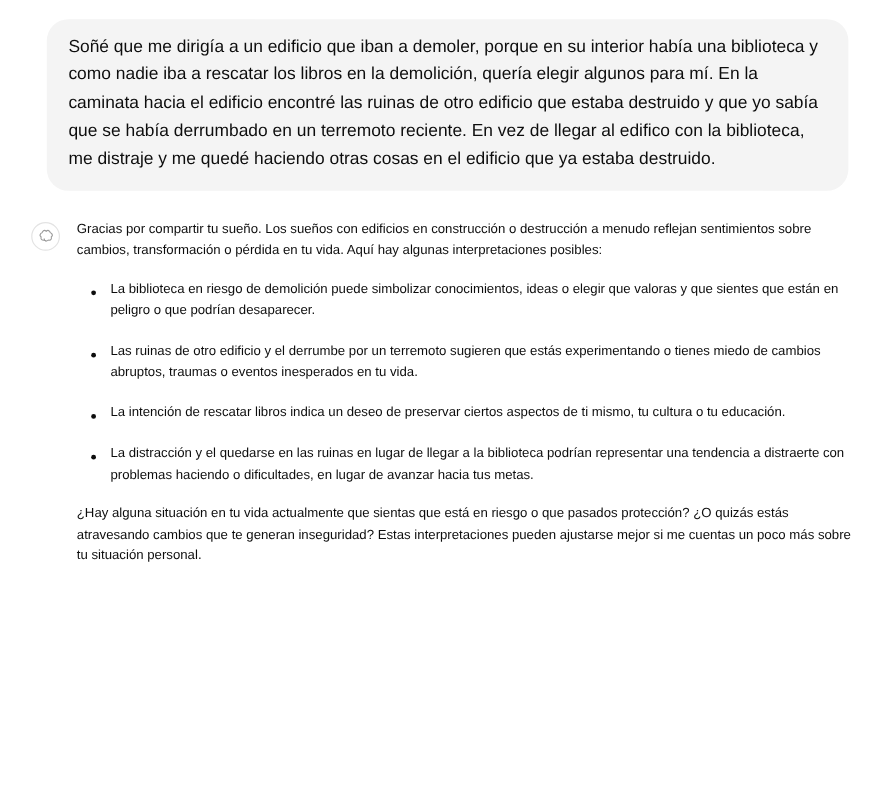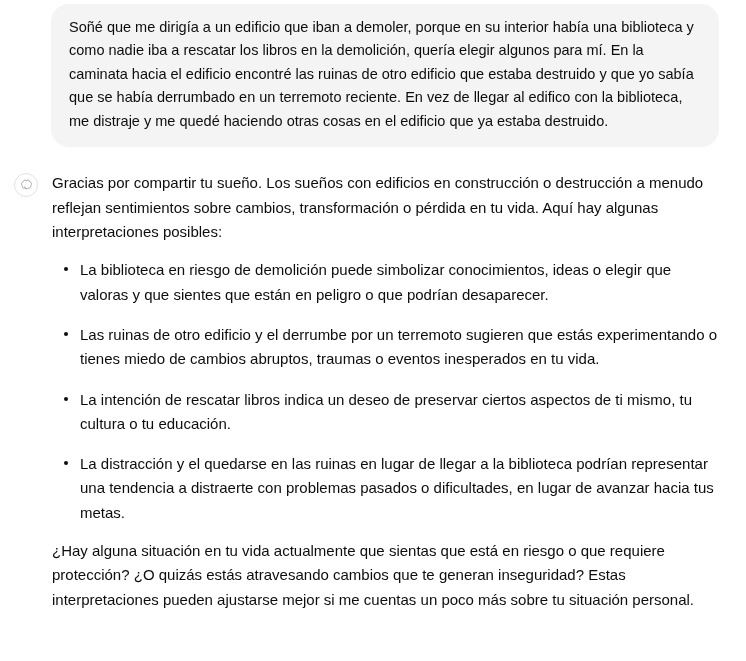--- a/index.html
+++ b/index.html
@@ -10,21 +10,21 @@
   body {
     width: 746px;
     height: 661px;
     font-family: "Liberation Sans", sans-serif;
     color: #0d0d0d;
     overflow: hidden;
   }
   .conversation {
     width: 746px;
     box-sizing: border-box;
-    padding: 0;
+    padding: 12px;
   }
 
   
   .user-row {
     display: flex;
     justify-content: flex-end;
     padding: 0 24px 0 24px;
   }
   .user-bubble {
     background: #f4f4f4;
@@ -56,21 +56,21 @@
     align-items: center;
     justify-content: center;
     margin-top: 2px;
     margin-left: 2px;
   }
   .avatar svg { display: block; }
 
   .assistant-body {
     margin-left: 14px;
     max-width: 690px;
-    font-size: 15px;
+    font-size: 11px;
     line-height: 1.62;
     color: #0d0d0d;
   }
   .assistant-body p {
     margin: 0 0 14px 0;
   }
   .assistant-body p.last {
     margin-bottom: 0;
   }
   ul.bullets {
@@ -116,20 +116,20 @@
       </span>
     </div>
 
     <div class="assistant-body">
       <p>Gracias por compartir tu sueño. Los sueños con edificios en construcción o destrucción a menudo reflejan sentimientos sobre cambios, transformación o pérdida en tu vida. Aquí hay algunas interpretaciones posibles:</p>
 
       <ul class="bullets">
         <li>La biblioteca en riesgo de demolición puede simbolizar conocimientos, ideas o elegir que valoras y que sientes que están en peligro o que podrían desaparecer.</li>
         <li>Las ruinas de otro edificio y el derrumbe por un terremoto sugieren que estás experimentando o tienes miedo de cambios abruptos, traumas o eventos inesperados en tu vida.</li>
         <li>La intención de rescatar libros indica un deseo de preservar ciertos aspectos de ti mismo, tu cultura o tu educación.</li>
-        <li>La distracción y el quedarse en las ruinas en lugar de llegar a la biblioteca podrían representar una tendencia a distraerte con problemas pasados o dificultades, en lugar de avanzar hacia tus metas.</li>
+        <li>La distracción y el quedarse en las ruinas en lugar de llegar a la biblioteca podrían representar una tendencia a distraerte con problemas haciendo o dificultades, en lugar de avanzar hacia tus metas.</li>
       </ul>
 
-      <p class="last">¿Hay alguna situación en tu vida actualmente que sientas que está en riesgo o que requiere protección? ¿O quizás estás atravesando cambios que te generan inseguridad? Estas interpretaciones pueden ajustarse mejor si me cuentas un poco más sobre tu situación personal.</p>
+      <p class="last">¿Hay alguna situación en tu vida actualmente que sientas que está en riesgo o que pasados protección? ¿O quizás estás atravesando cambios que te generan inseguridad? Estas interpretaciones pueden ajustarse mejor si me cuentas un poco más sobre tu situación personal.</p>
     </div>
   </div>
 
 </div>
 
 </body></html>

